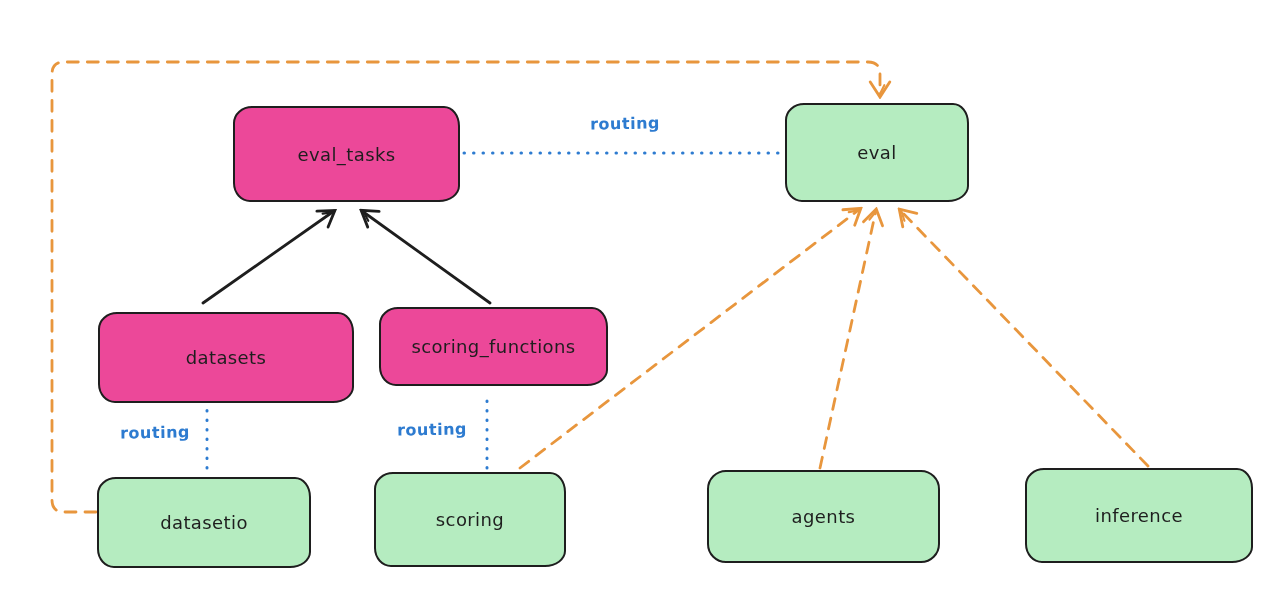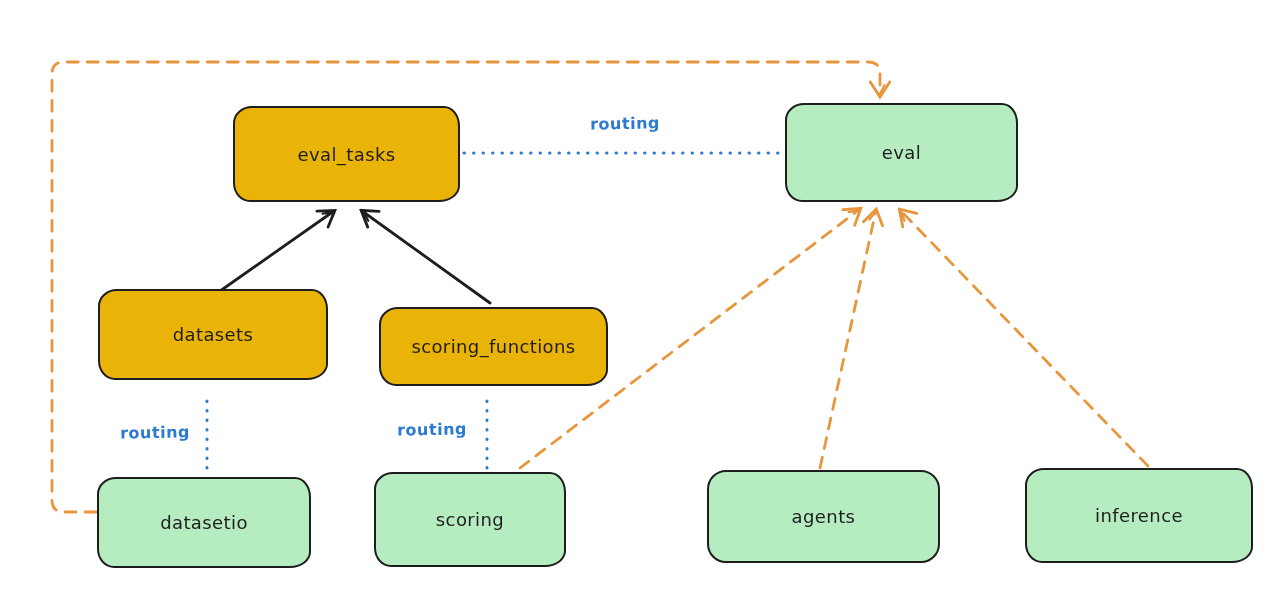--- a/index.html
+++ b/index.html
@@ -12,33 +12,33 @@
   }
   .edges-svg{position:absolute;left:0;top:0;width:1280px;height:596px;}
   .node{
     position:absolute;
     box-sizing:border-box;
     border:2.5px solid #1e1e1e;
     display:flex;align-items:center;justify-content:center;
     font-size:18px;color:#1e1e1e;letter-spacing:0.4px;
     border-radius:19px 16px 21px 17px / 17px 20px 16px 19px;
   }
-  .node.blue{background:#eab308;}
+  .node.blue{background:#ec4899;}
   .node.green{background:#b5ecc0;}
   .edge-label{
     position:absolute;
     color:#2d7bd0;
     font-size:16px;font-weight:600;letter-spacing:0.5px;
     text-align:center;
     transform:rotate(-1deg);
   }
   
   #n-eval_tasks{left:233px;top:106px;width:227px;height:96px;}
-  #n-eval{left:785px;top:103px;width:233px;height:99px;}
-  #n-datasets{left:98px;top:289px;width:230px;height:91px;}
+  #n-eval{left:785px;top:103px;width:184px;height:99px;}
+  #n-datasets{left:98px;top:312px;width:256px;height:91px;}
   #n-scoring_functions{left:379px;top:307px;width:229px;height:79px;}
   #n-datasetio{left:97px;top:477px;width:214px;height:91px;}
   #n-scoring{left:374px;top:472px;width:192px;height:95px;}
   #n-agents{left:707px;top:470px;width:233px;height:93px;border-radius:19px;}
   #n-inference{left:1025px;top:468px;width:228px;height:95px;justify-content:center;}
   
   #l-routing-top{left:575px;top:114px;width:100px;}
   #l-routing-left{left:114px;top:423px;width:82px;}
   #l-routing-mid{left:391px;top:420px;width:82px;}
 </style>

